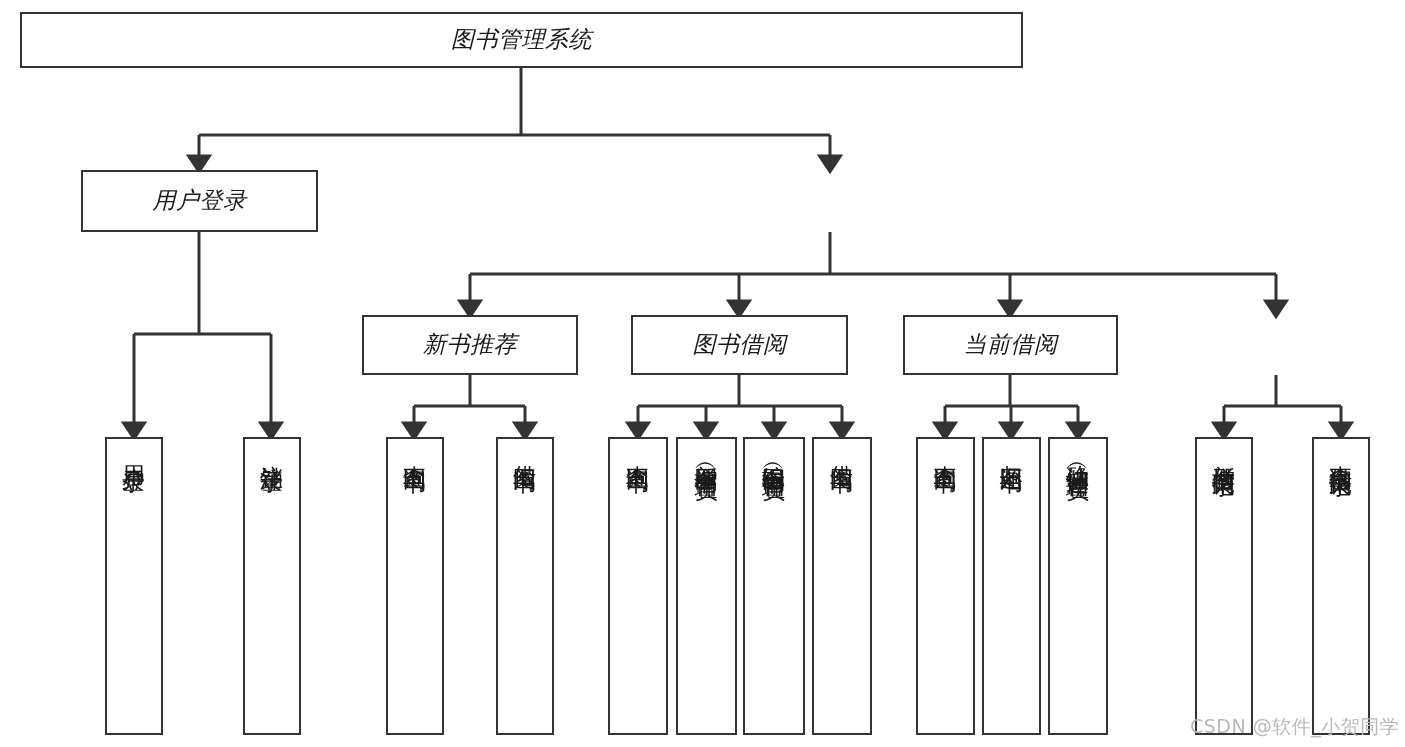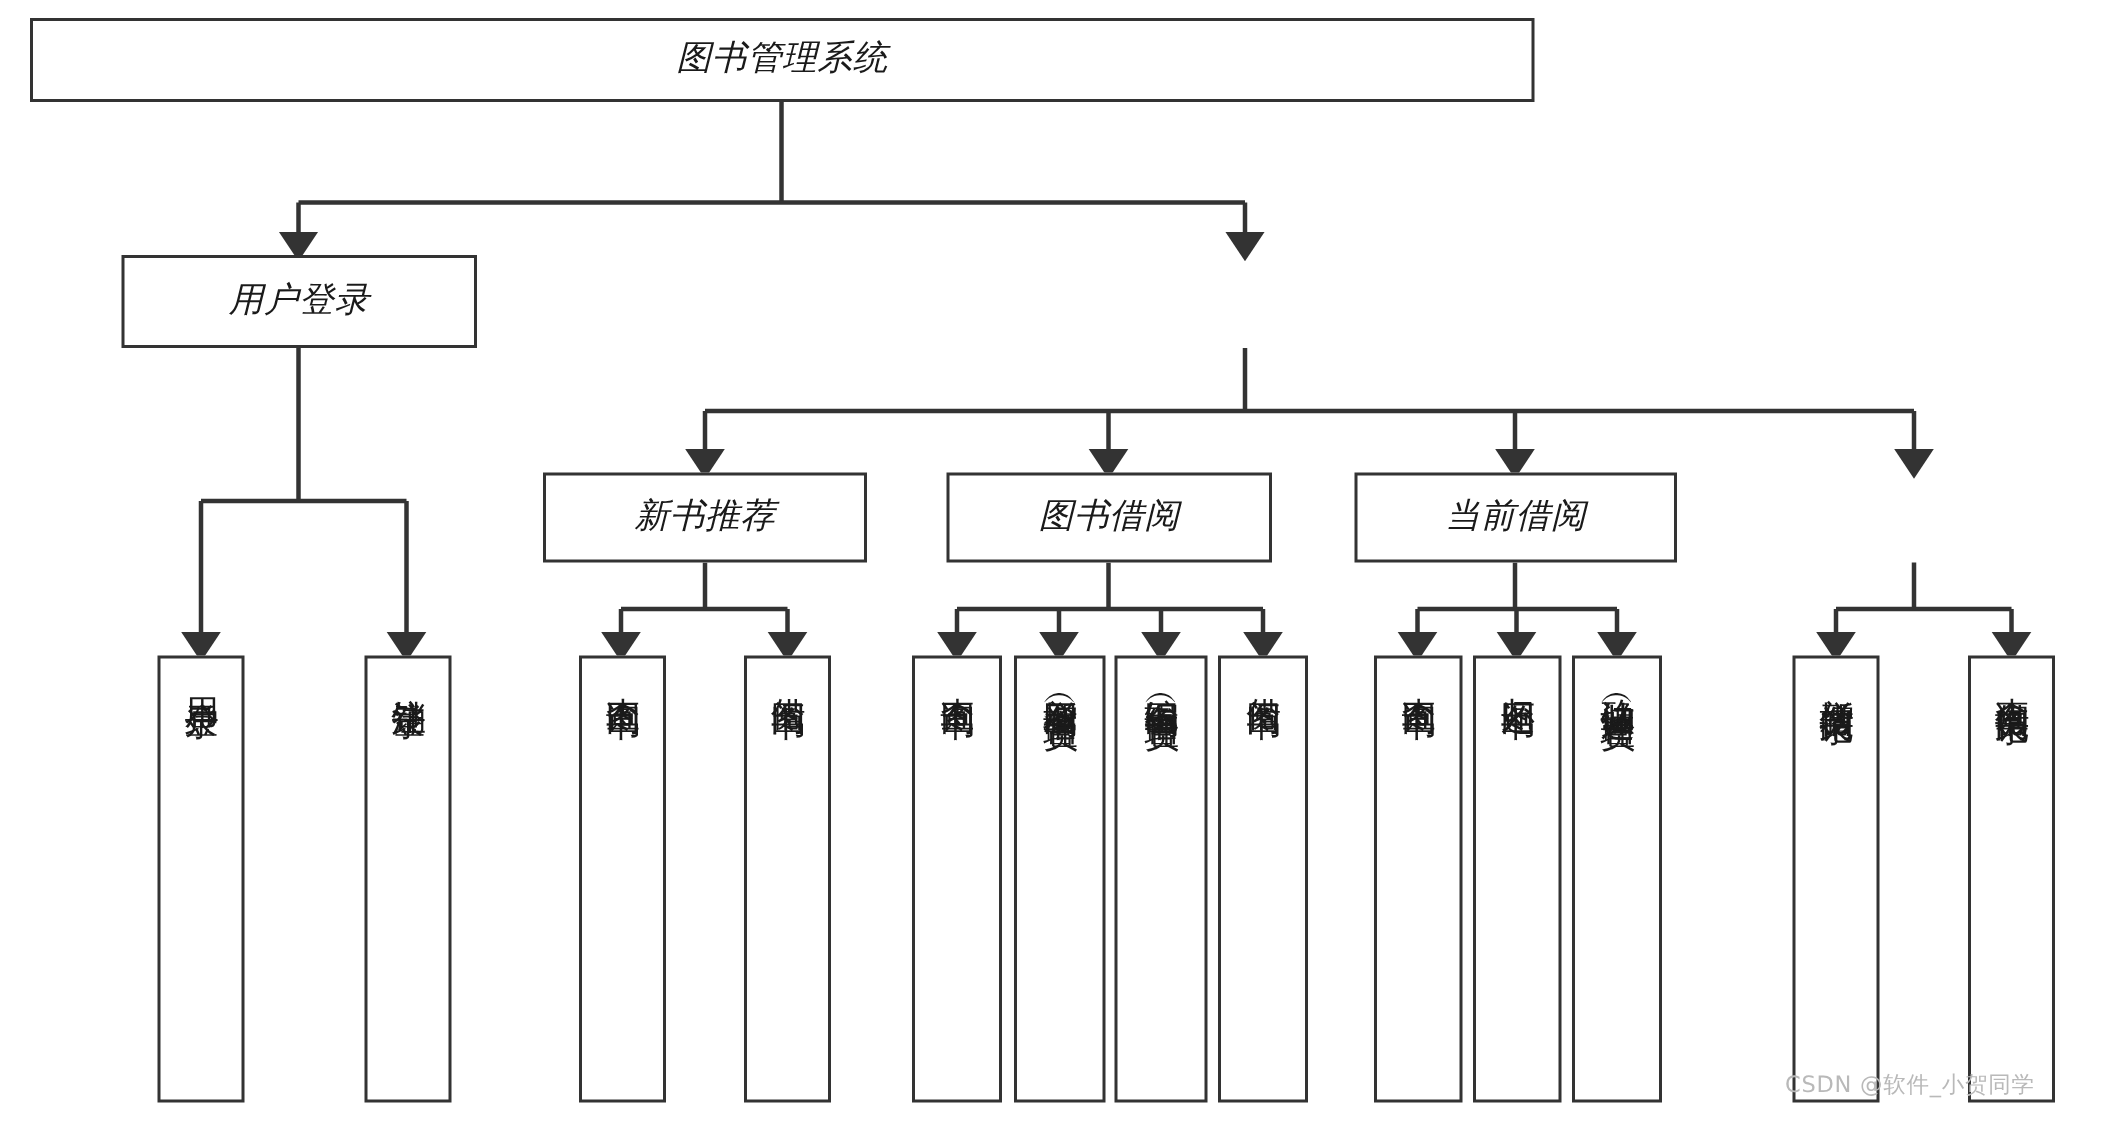--- a/index.html
+++ b/index.html
@@ -59,21 +59,21 @@
     letter-spacing: 2px;
     line-height: 1.05;
     white-space: nowrap;
   }
   .node-root .node-label {
     font-size: 22px;
   }
   .watermark {
     position: absolute;
     color: #b9b9b9;
-    font-size: 15px;
+    font-size: 19px;
     white-space: nowrap;
     letter-spacing: 0.5px;
   }
 </style>
 </head>
 <body>
 
 <div id="diagram-root">
 
   <svg id="edge-layer" viewBox="0 0 1405 747" width="1405" height="747" xmlns="http://www.w3.org/2000/svg">

